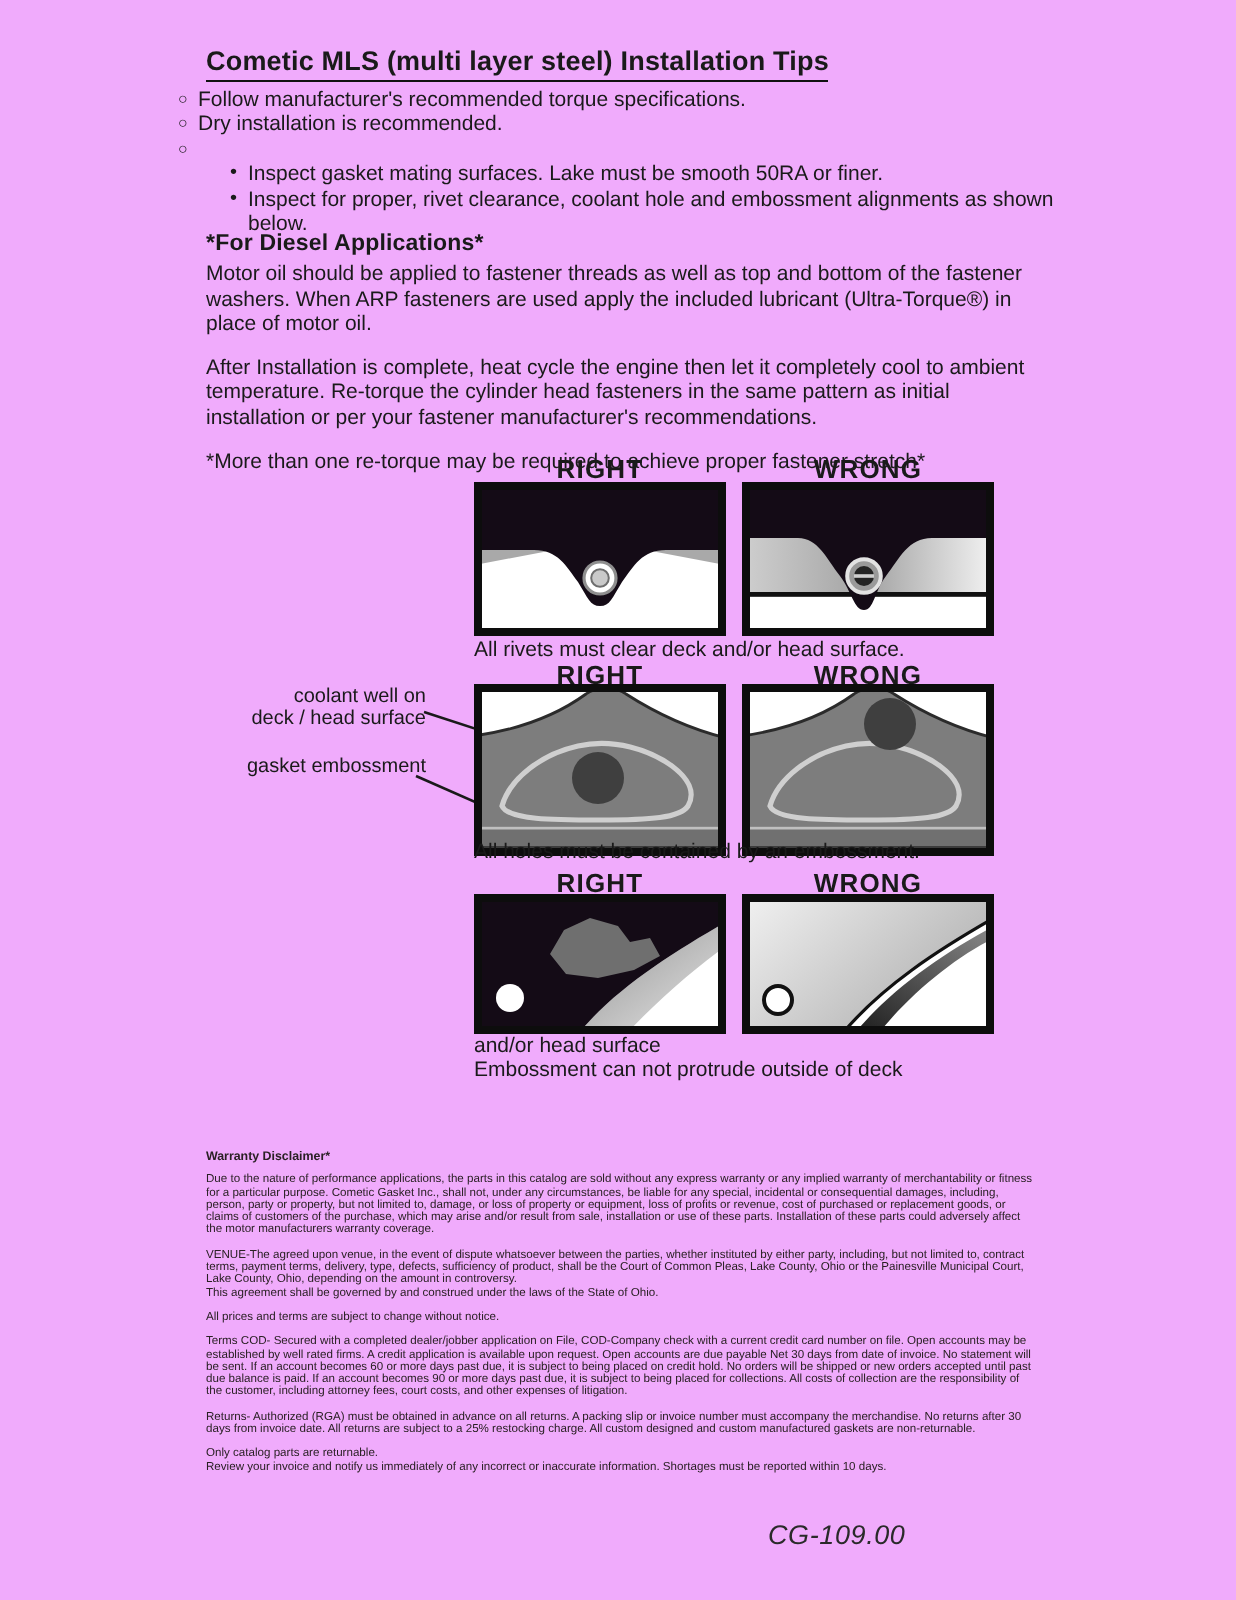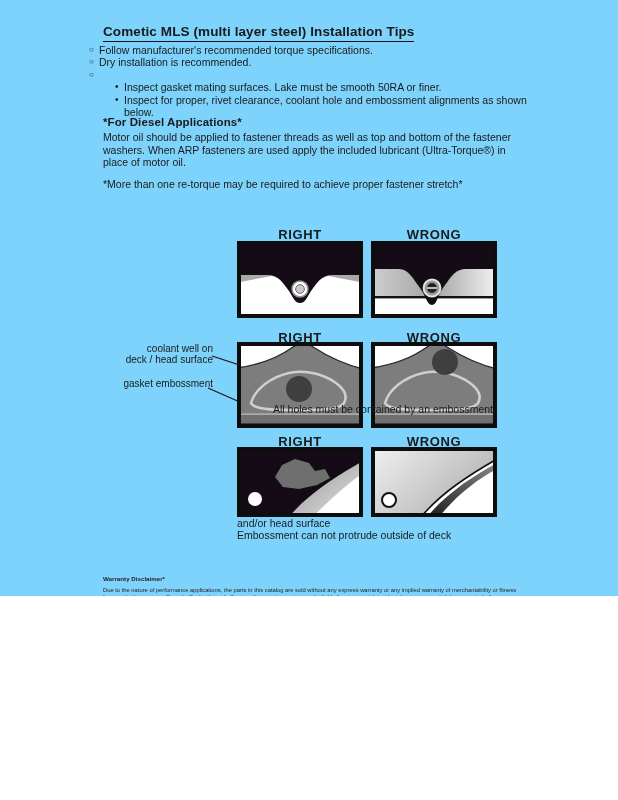--- a/index.html
+++ b/index.html
@@ -1,16 +1,16 @@
 <!DOCTYPE html>
 <html><head>
 <meta charset="utf-8">
 <style>
   html,body{margin:0;padding:0;background:#ffffff;}
-  .page{position:relative;width:618px;height:596px;background:#7dd3fc;overflow:hidden;
+  .page{position:relative;width:618px;height:800px;background:#f0abfc;overflow:hidden;
         font-family:"Liberation Sans","DejaVu Sans",sans-serif;color:#1a1a1a;}
   .abs{position:absolute;}
   .title{font-size:13.5px;font-weight:bold;border-bottom:1.6px solid #111;padding-bottom:2px;letter-spacing:.1px;}
   .bullets{font-size:10.5px;line-height:12.4px;}
   .brow{display:flex;align-items:flex-start;}
   .bmark{width:10px;font-size:8px;line-height:12.4px;flex:0 0 10px;}
   .smark{width:9px;font-size:10px;line-height:12.4px;flex:0 0 9px;}
   .indent{margin-left:26px;}
   .h2{font-size:11.5px;font-weight:bold;letter-spacing:.1px;}
   .para{font-size:10.5px;line-height:12.6px;margin:0 12px 9px 0;}
@@ -53,20 +53,21 @@
     </div>
     <div class="brow indent">
       <span class="smark">•</span>
       <span>Inspect for proper, rivet clearance, coolant hole and embossment alignments as shown below.</span>
     </div>
   </div>
 
   <div class="abs h2" style="left:103px;top:116px;">*For Diesel Applications*</div>
   <div class="abs dw" style="left:103px;top:131px;">
     <p class="para">Motor oil should be applied to fastener threads as well as top and bottom of the fastener washers. When ARP fasteners are used apply the included lubricant (Ultra-Torque®) in place of motor oil.</p>
+    <p class="para">After Installation is complete, heat cycle the engine then let it completely cool to ambient temperature. Re-torque the cylinder head fasteners in the same pattern as initial installation or per your fastener manufacturer's recommendations.</p>
     <p class="para">*More than one re-torque may be required to achieve proper fastener stretch*</p>
   </div>
 
   <div class="abs dlabel" style="left:237px;top:227px;">RIGHT</div>
   <div class="abs dlabel" style="left:371px;top:227px;">WRONG</div>
 
   <div class="abs imgbox" style="left:237px;top:241px;">
     <svg width="126" height="77" viewBox="0 0 126 77">
       <rect width="126" height="77" fill="#ffffff"></rect>
       <polygon points="3,34 40,34 3,41" fill="#a9a9a9"></polygon>
@@ -95,20 +96,21 @@
       <rect x="63" y="28" width="63" height="28" fill="url(#gwR)"></rect>
       <rect x="0" y="55" width="126" height="2.4" fill="#101010"></rect>
       <path d="M0,0 H126 V28 H95 C83,28 79,38 72,47 C66,55 66,64 61,64 C56,64 55,55 49,47 C42,38 38,28 28,28 H0 Z" fill="#140b16"></path>
       <circle cx="61" cy="47" r="8.4" fill="#9a9a9a" stroke="#e3e3e3" stroke-width="2"></circle>
       <circle cx="61" cy="47" r="5" fill="#242424"></circle>
       <line x1="56" y1="47" x2="66" y2="47" stroke="#cfcfcf" stroke-width="1.8"></line>
       <rect x="2" y="2" width="122" height="73" fill="none" stroke="#0d0d0d" stroke-width="4"></rect>
     </svg>
   </div>
 
+  <div class="abs caption" style="left:237px;top:320px;">All rivets must clear deck and/or head surface.</div>
 
   <div class="abs dlabel" style="left:237px;top:330px;">RIGHT</div>
   <div class="abs dlabel" style="left:371px;top:330px;">WRONG</div>
 
   <div class="abs ptr-label" style="left:93px;top:344px;">
     <div>coolant well on</div>
     <div>deck / head surface</div>
   </div>
   <div class="abs ptr-label" style="left:93px;top:379px;">gasket embossment</div>
 
@@ -136,21 +138,21 @@
       <path d="M0,26 C28,22 45,13 56,5 C61,1 71,1 76,5 C90,14 106,22 126,27 L126,72 L0,72 Z" fill="#7d7d7d" stroke="#2b2b2b" stroke-width="1.4"></path>
       <rect x="0" y="72" width="126" height="14" fill="#707070"></rect>
       <line x1="0" y1="72" x2="126" y2="72" stroke="#bfbfbf" stroke-width="1.6"></line>
       <line x1="0" y1="82" x2="126" y2="82" stroke="#3c3c3c" stroke-width="2"></line>
       <path d="M14,61 C18,47 34,35 52,31 C70,27 88,33 99,41 C107,47 111,54 107,61 C103,67 88,68 63,68 C40,68 17,68 14,61 Z" fill="none" stroke="#cfcfcf" stroke-width="2.6"></path>
       <circle cx="74" cy="20" r="13" fill="#3f3f3f"></circle>
       <rect x="2" y="2" width="122" height="82" fill="none" stroke="#0d0d0d" stroke-width="4"></rect>
     </svg>
   </div>
 
-  <div class="abs caption" style="left:237px;top:404px;margin-left:36px;">All holes must be contained by an embossment.</div>
+  <div class="abs caption" style="left:237px;top:421px;">All holes must be contained by an embossment.</div>
 
   <div class="abs dlabel" style="left:237px;top:434px;">RIGHT</div>
   <div class="abs dlabel" style="left:371px;top:434px;">WRONG</div>
 
   <div class="abs imgbox" style="left:237px;top:447px;">
     <svg width="126" height="70" viewBox="0 0 126 70">
       <defs>
         <linearGradient id="sliv" x1="0" y1="0" x2="1" y2="1">
           <stop offset="0" stop-color="#8f8f8f"></stop>
             <stop offset="1" stop-color="#e8e8e8"></stop>

